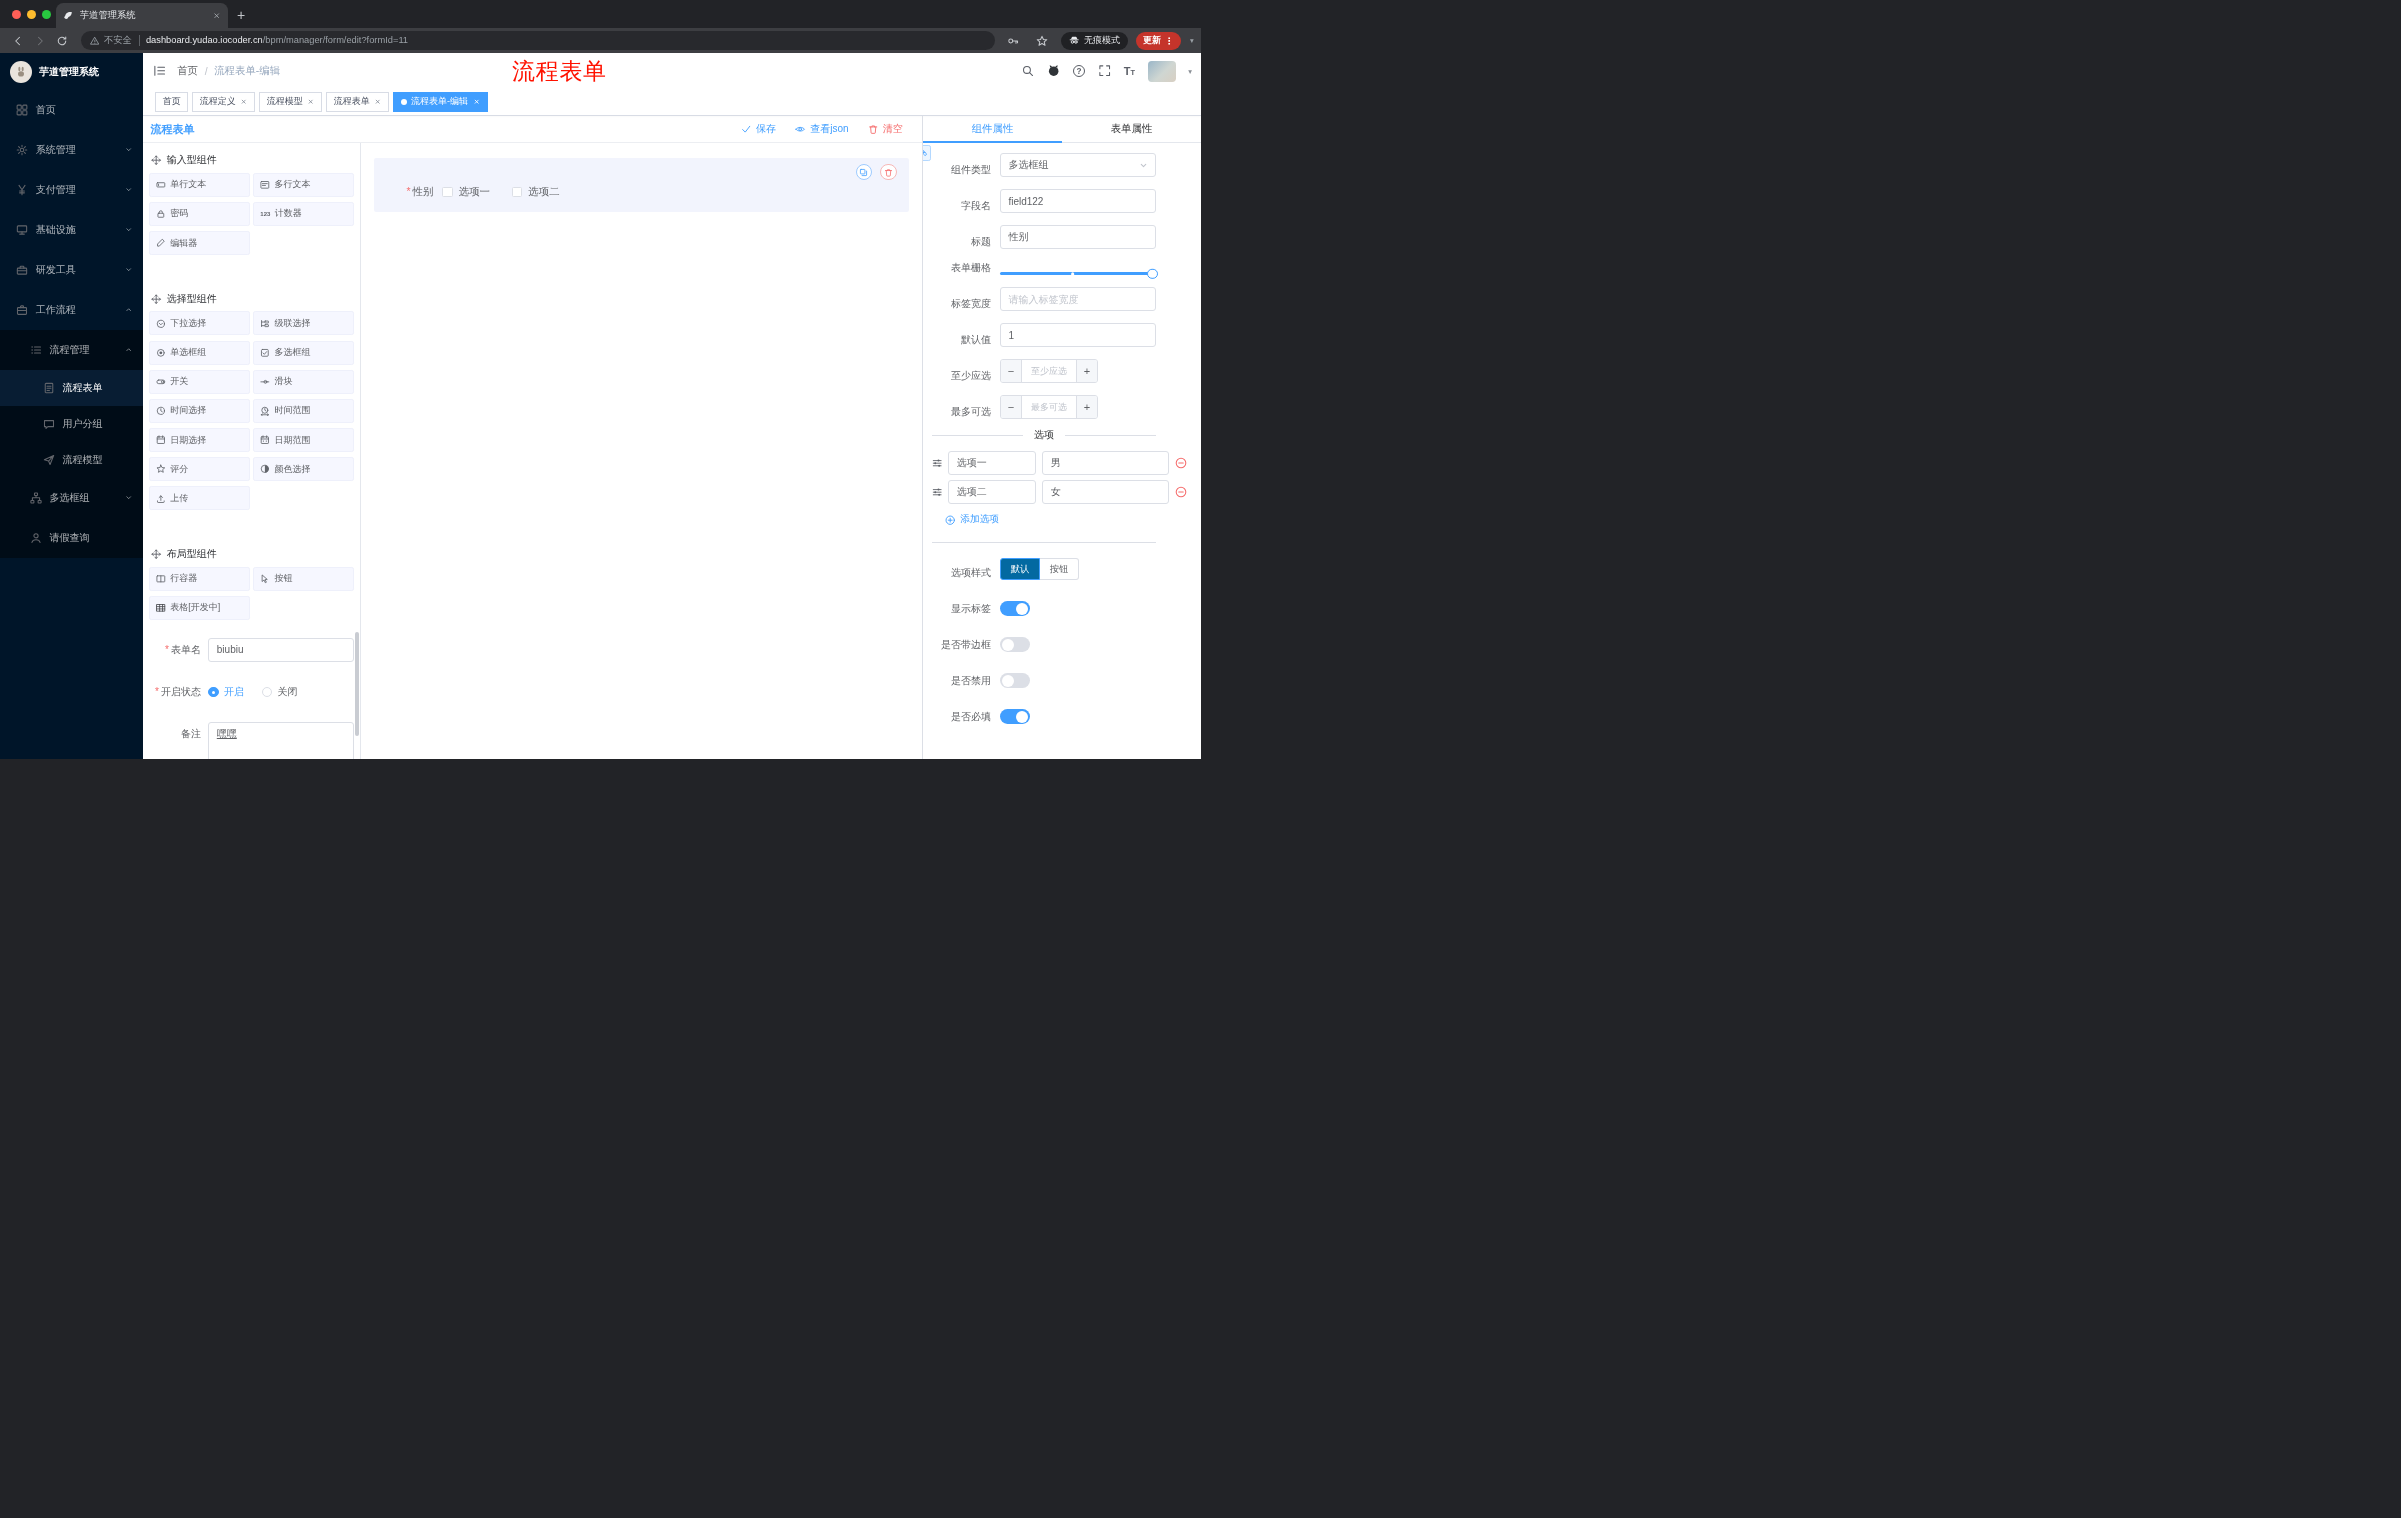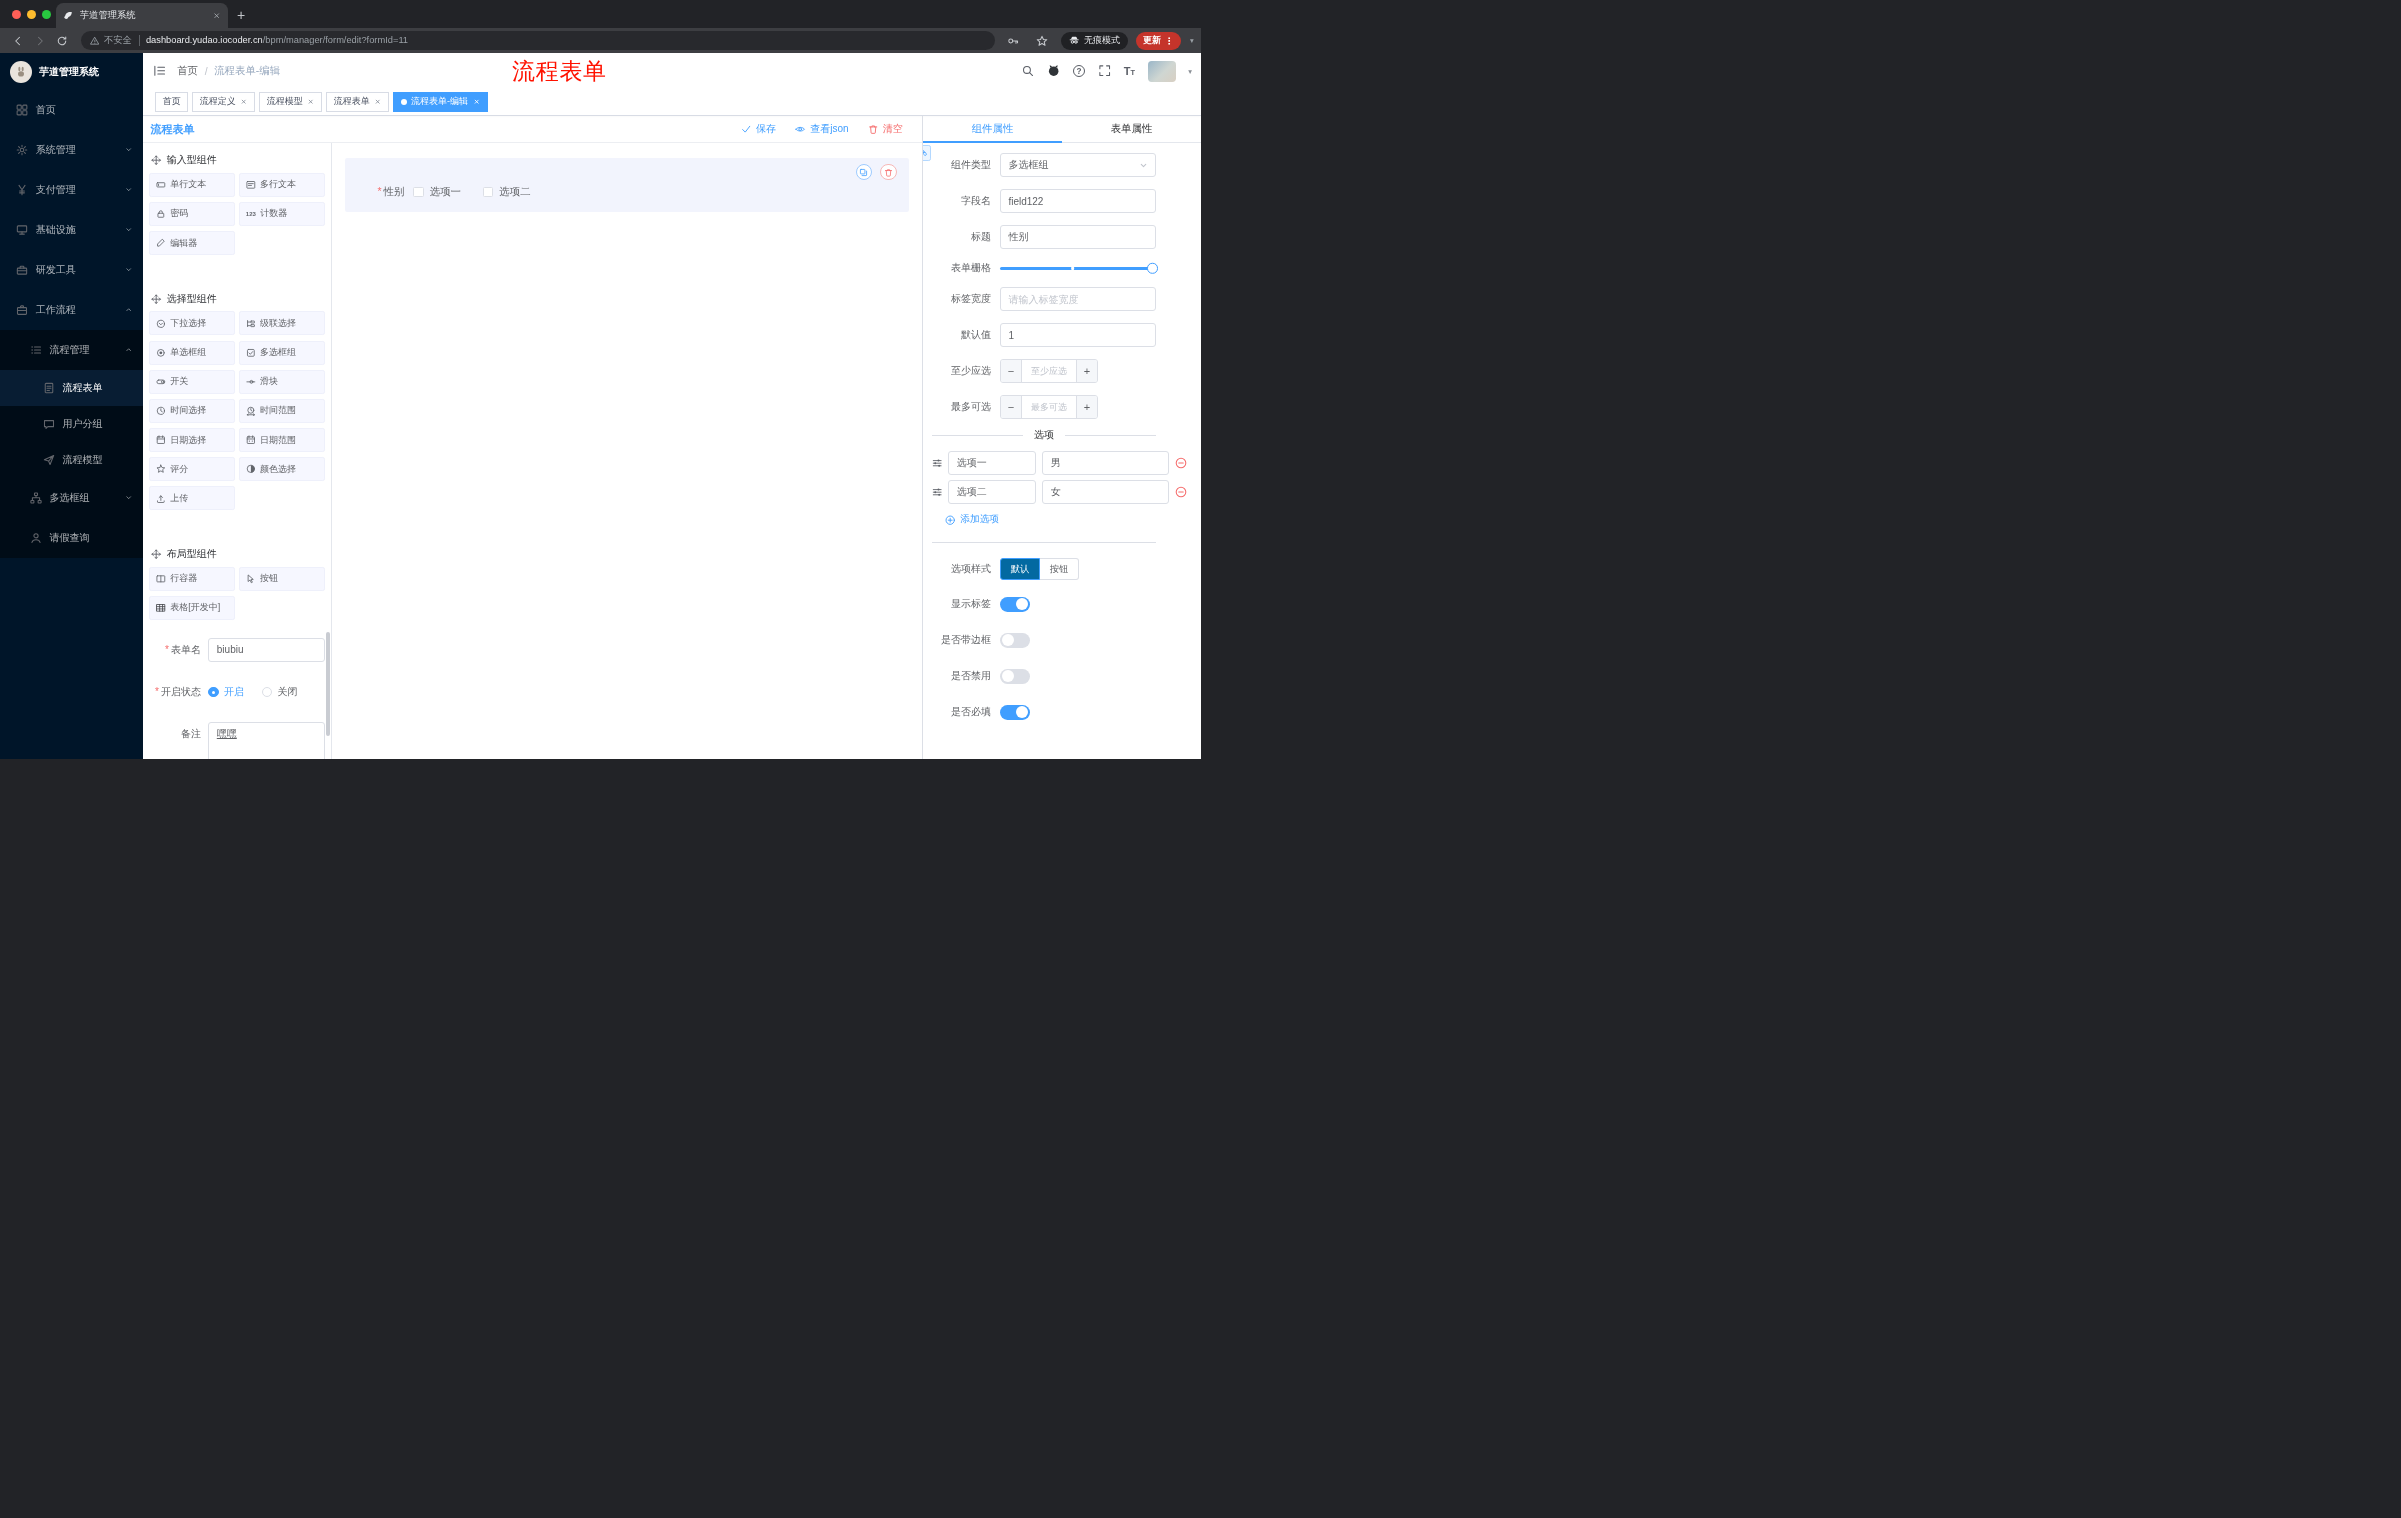--- a/index.html
+++ b/index.html
@@ -83,21 +83,21 @@
   .dz-left { flex:1; min-width:0; display:flex; flex-direction:column; }
   .dz-header { height:27px; flex-shrink:0; display:flex; align-items:center; padding:0 19.3px 0 7.4px; border-bottom:0.7px solid #eceef2; }
   .dz-title { color:#409eff; font-size:11px; font-weight:600; }
   .dz-actions { margin-left:auto; display:flex; gap:19.3px; }
   .dz-btn { display:flex; align-items:center; gap:4.5px; font-size:10px; cursor:pointer; background:none; border:0; }
   .dz-btn.blue { color:#409eff; }
   .dz-btn.red  { color:#f56c6c; }
   .dz-body { flex:1; min-height:0; display:flex; }
 
   
-  .palette { width:189px; flex-shrink:0; border-right:0.7px solid #e4e7ed; padding:7.4px 6px 0 6px; position:relative; overflow:hidden; }
+  .palette { width:218px; flex-shrink:0; border-right:0.7px solid #e4e7ed; padding:7.4px 6px 0 6px; position:relative; overflow:hidden; }
   .pal-h { display:flex; align-items:center; gap:5.2px; height:19.3px; margin:0 0 3px 2.2px; font-size:10px; color:#2d2f33; }
   .pal-h.gap { margin-top:34px; }
   .pal-grid { display:grid; grid-template-columns:1fr 1fr; gap:5.2px 3.7px; }
   .chip { height:24px; background:#f6f7ff; border:0.7px solid #eef0fb; border-radius:2.2px; display:flex; align-items:center; gap:4.5px;
     padding:0 6px; font-size:9px; color:#606266; cursor:move; white-space:nowrap; }
   .chip-ico { color:#62656b; display:flex; }
   .chip-txt-ico { font-size:6px; font-weight:700; color:#62656b; letter-spacing:0; }
   .cfg-row { display:flex; margin-top:18px; align-items:center; }
   .cfg-row.top { align-items:flex-start; }
   .cfg-label { width:52px; flex-shrink:0; text-align:right; margin-right:7.4px; font-size:10px; color:#606266; line-height:24px; white-space:nowrap; }
@@ -130,21 +130,21 @@
 
   
   .props { width:279px; flex-shrink:0; border-left:0.7px solid #dcdfe6; display:flex; flex-direction:column; }
   .props-tabs { height:27px; flex-shrink:0; display:flex; border-bottom:0.7px solid #e4e7ed; }
   .ptab { flex:1; display:flex; align-items:center; justify-content:center; font-size:10.4px; color:#303133; cursor:pointer; position:relative; }
   .ptab.active { color:#409eff; }
   .ptab.active:after { content:""; position:absolute; left:0; right:0; bottom:-0.7px; height:1.5px; background:#409eff; }
   .props-body { flex:1; position:relative; padding:10.4px 45px 0 9px; overflow:hidden; }
   .link-btn { position:absolute; left:-7.4px; top:2.2px; width:15.6px; height:15.6px; background:#ecf5ff; border:0.7px solid #b3d8ff;
     border-radius:2.2px; color:#409eff; display:flex; align-items:center; justify-content:center; z-index:3; cursor:pointer; }
-  .prow { display:flex; align-items:center; margin-bottom:12px; }
+  .prow { display:flex; align-items:flex-end; margin-bottom:12px; }
   .plabel { width:59px; flex-shrink:0; text-align:right; margin-right:9px; font-size:10px; color:#606266; white-space:nowrap; }
   .pctrl { flex:1; min-width:0; display:flex; align-items:center; }
   .pselect { flex:1; height:24px; border:0.7px solid #dcdfe6; border-radius:3px; background:#fff; display:flex; align-items:center;
     justify-content:space-between; padding:0 7.4px; font-size:10px; color:#606266; cursor:pointer; }
   .pselect .chev { color:#c0c4cc; }
   .pinput { flex:1; min-width:0; height:24px; border:0.7px solid #dcdfe6; border-radius:3px; padding:0 7.4px; font-size:10px; color:#606266; }
   .runway { position:relative; flex:1; height:3px; border-radius:1.5px; background:#409eff; margin-right:4.5px; }
   .sl-stop { position:absolute; left:48%; top:50%; transform:translate(-50%,-50%); width:3.7px; height:3.7px; border-radius:50%; background:#fff; }
   .sl-handle { position:absolute; right:-6px; top:50%; transform:translateY(-50%); width:10.4px; height:10.4px; border-radius:50%; background:#fff; border:1.5px solid #409eff; }
   .stepper { display:flex; width:98px; height:24px; border:0.7px solid #dcdfe6; border-radius:3px; overflow:hidden; background:#fff; }

